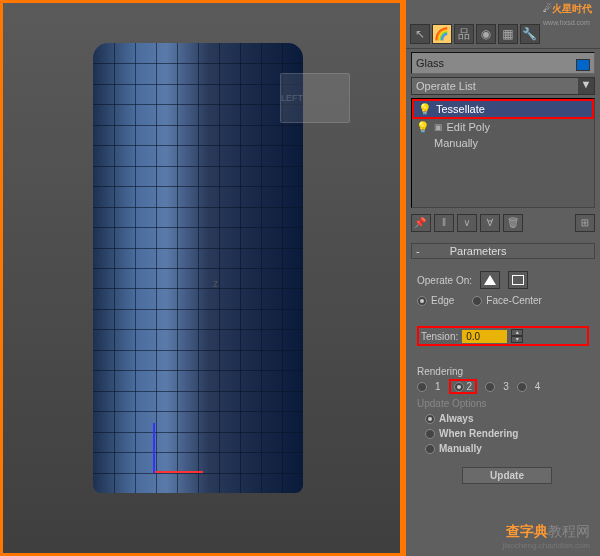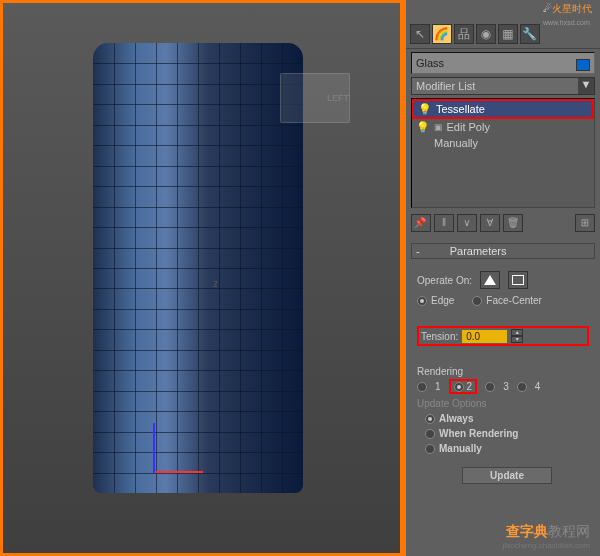--- a/index.html
+++ b/index.html
@@ -6,25 +6,25 @@
     body { background: #4a4a4a; width: 600px; height: 556px; overflow: hidden; position: relative; }
     .viewport { position: absolute; left: 0; top: 0; width: 403px; height: 556px; background: linear-gradient(180deg, #5a5a5a 0%, #3f3f3f 100%); border: 3px solid #ff7700; }
     .model { position: absolute; left: 90px; top: 40px; width: 210px; height: 450px; }
     .model-body { width: 100%; height: 100%; background: linear-gradient(90deg, #1e3050 0%, #496c9c 20%, #5a7aaa 35%, #2a3a5a 55%, #1a2a4a 75%, #0a1a3a 100%); border-radius: 15px 15px 8px 8px; position: relative; }
     .wireframe-h { position: absolute; width: 100%; height: 1px; background: rgba(10,20,40,0.6); }
     .wireframe-v { position: absolute; height: 100%; width: 1px; background: rgba(10,20,40,0.6); }
     .gizmo { position: absolute; left: 150px; bottom: 80px; width: 60px; height: 60px; }
     .gizmo .axis-x { position: absolute; bottom: 0; left: 0; width: 50px; height: 2px; background: #ff3333; }
     .gizmo .axis-z { position: absolute; bottom: 0; left: 0; width: 2px; height: 50px; background: #3333ff; }
     .axis-label { position: absolute; color: #555; font-size: 10px; }
-    .viewcube { position: absolute; right: 50px; top: 70px; width: 70px; height: 50px; background: rgba(200,200,200,0.15); border: 1px solid rgba(200,200,200,0.2); color: rgba(200,200,200,0.3); font-size: 9px; display: flex; align-items: center; justify-content: flex-end; border-radius: 2px; }
+    .viewcube { position: absolute; right: 50px; top: 70px; width: 70px; height: 50px; background: rgba(200,200,200,0.15); border: 1px solid rgba(200,200,200,0.2); color: rgba(200,200,200,0.3); font-size: 9px; display: flex; align-items: center; justify-content: flex-start; border-radius: 2px; }
     
     .panel { position: absolute; right: 0; top: 0; width: 197px; height: 556px; background: #5f5f5f; border-left: 3px solid #ff7700; font-size: 11px; color: #ccc; }
     .logo { position: absolute; right: 8px; top: 2px; color: #fff; font-size: 10px; }
-    .logo .orange { color: #ff9933; font-weight: normal; }
+    .logo .orange { color: #ff9933; font-weight: bold; }
     .logo .sub { font-size: 7px; color: #999; }
     .toolbar-top { padding: 4px; display: flex; gap: 2px; border-bottom: 1px solid #444; margin-top: 20px; }
     .toolbar-top .icon { width: 20px; height: 20px; background: #4a4a4a; border: 1px solid #333; display: inline-block; color: #aaa; text-align: center; line-height: 18px; font-size: 12px; }
     .toolbar-top .icon.active { background: #ffcc66; }
     .name-field { margin: 3px 5px; background: #888; padding: 4px 4px; color: #222; font-size: 11px; border: 1px inset #666; }
     .color-box { display: inline-block; width: 14px; height: 12px; background: #0066cc; border: 1px solid #333; float: right; margin-top: 2px; }
     .modifier-list { margin: 3px 5px; background: #6a6a6a; padding: 2px 4px; font-size: 11px; border: 1px solid #333; position: relative; }
     .modifier-list .arrow { position: absolute; right: 0; top: 0; width: 16px; height: 100%; background: #444; color: #ccc; text-align: center; }
     .stack { margin: 3px 5px; background: #5a5a5a; border: 1px inset #444; height: 110px; }
     .stack-item { padding: 2px 4px; font-size: 11px; color: #ccc; display: flex; align-items: center; }
@@ -119,21 +119,21 @@
     <span class="icon">品</span>
     <span class="icon">◉</span>
     <span class="icon">▦</span>
     <span class="icon">🔧</span>
   </div>
   <div class="name-field">
     <span>Glass</span>
     <span class="color-box"></span>
   </div>
   <div class="modifier-list">
-    <span>Modifier List</span>
+    <span>Operate List</span>
     <span class="arrow">▼</span>
   </div>
   <div class="stack">
     <div class="stack-item highlight">
       <span class="bulb">💡</span>
       <span>Tessellate</span>
     </div>
     <div class="stack-item">
       <span class="bulb">💡</span>
       <span class="expand">▣</span>

